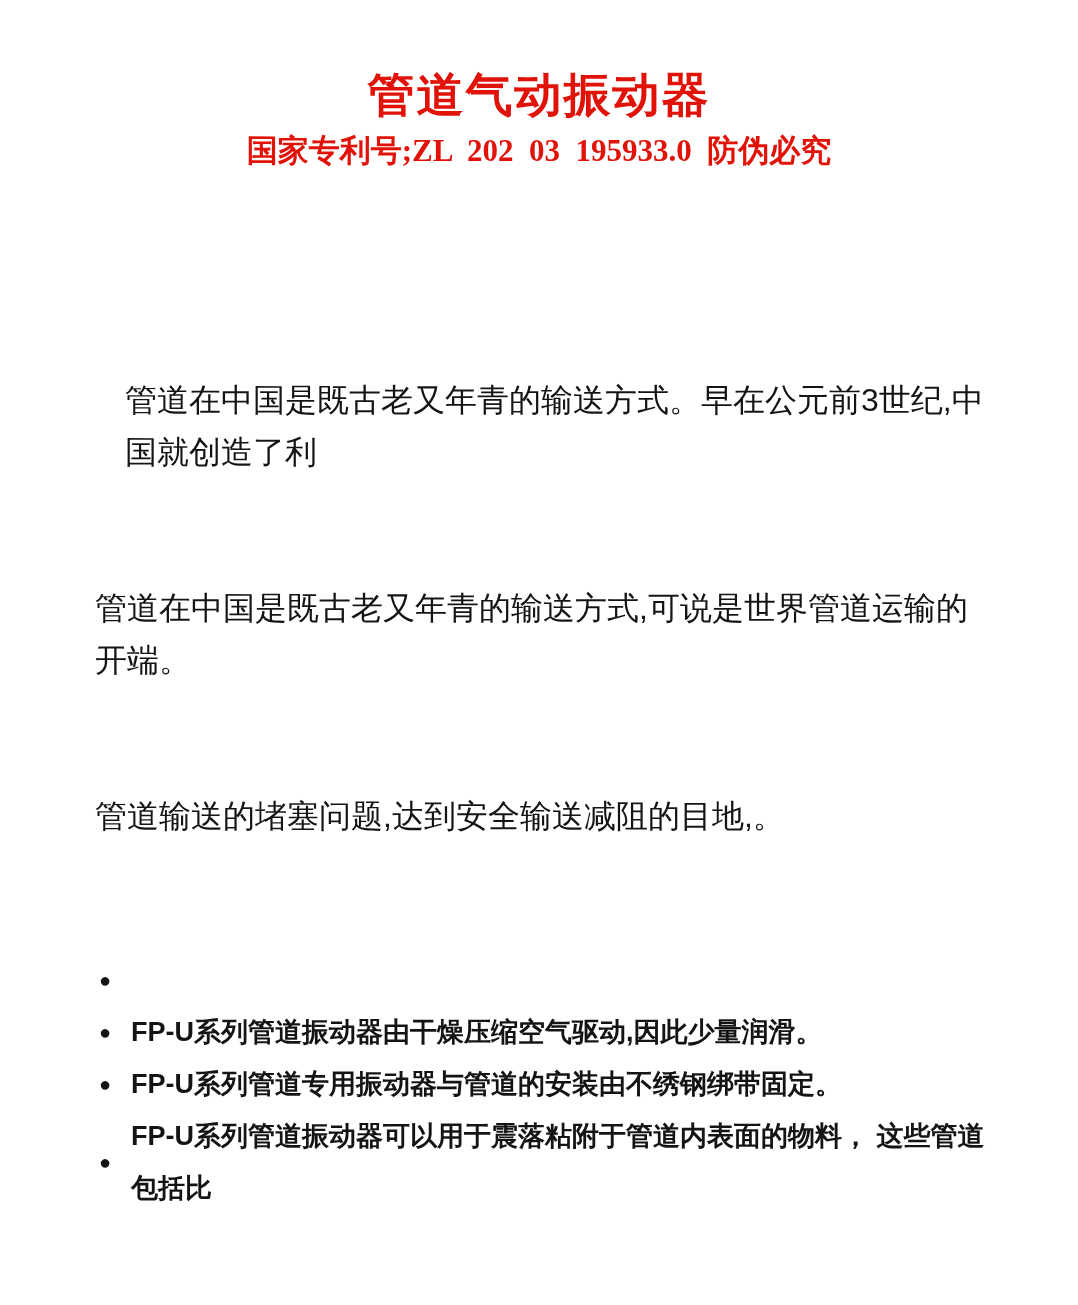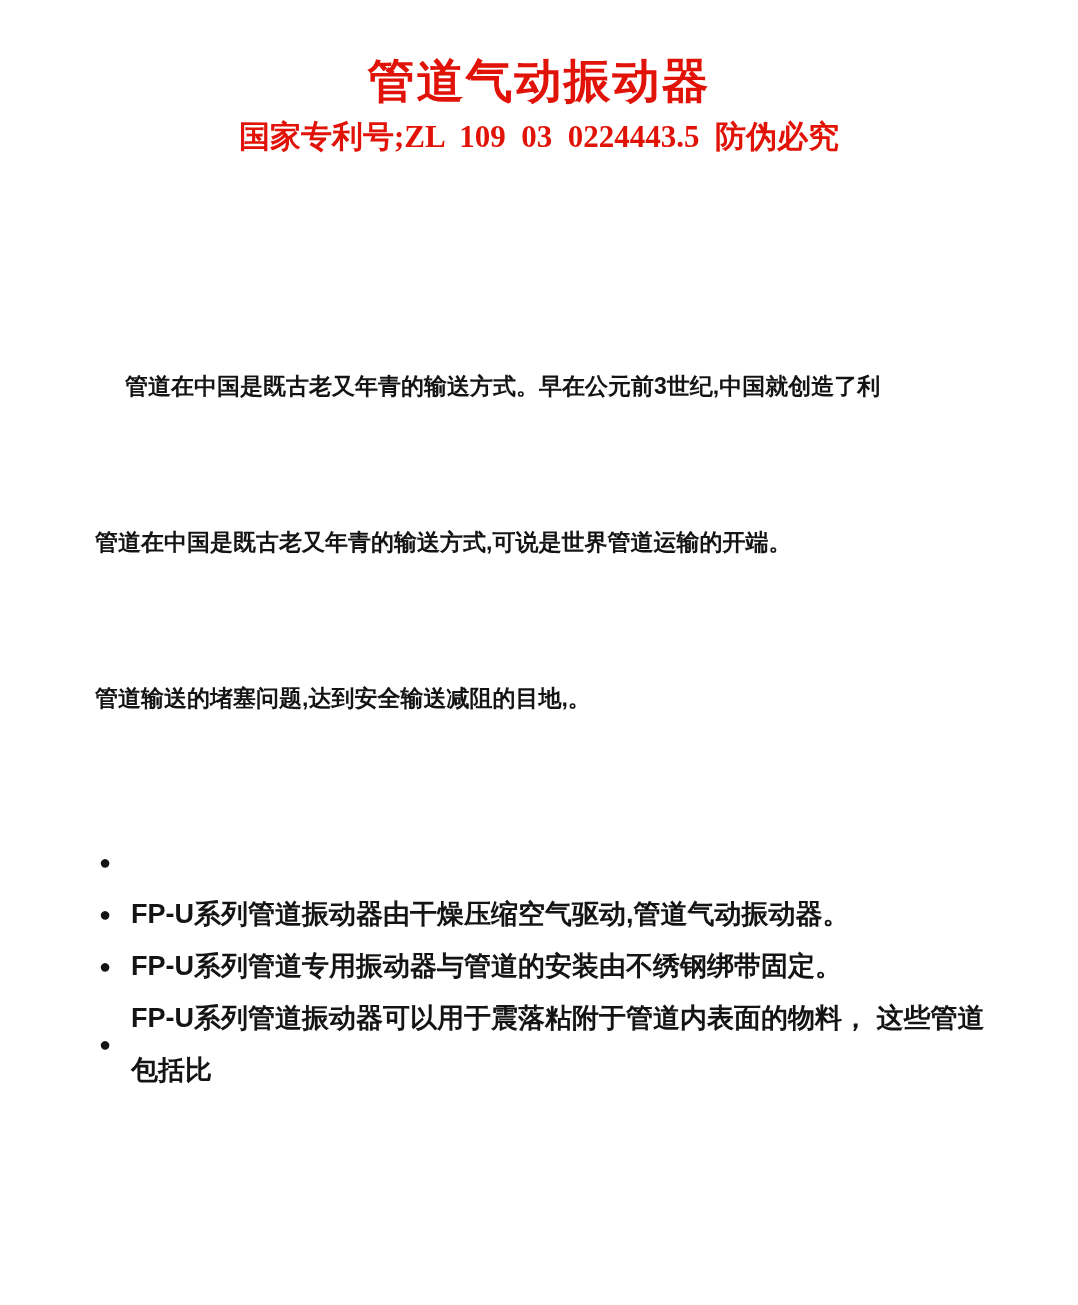--- a/index.html
+++ b/index.html
@@ -10,21 +10,21 @@
     color: #141414;
     font-family: "Liberation Sans", sans-serif;
   }
   .page {
     position: relative;
     width: 1078px; height: 1305px;
     background: #ffffff;
     overflow: hidden;
   }
   .doc-title {
-    margin: 0; padding-top: 50px;
+    margin: 0; padding-top: 64px;
     text-align: center;
     font-family: "Liberation Serif", serif;
     font-weight: bold;
     font-size: 47px;
     line-height: 62px;
     color: #e11207;
     letter-spacing: 2px;
   }
   .doc-subtitle {
     margin: 0; padding-top: 6px;
@@ -34,22 +34,22 @@
     font-size: 31px;
     line-height: 38px;
     color: #e11207;
     white-space: pre;
   }
   .content {
     padding: 0 80px 0 95px;
   }
   .intro {
     margin-top: 100px;
-    font-size: 23px;
-    font-weight: bold;
+    font-size: 32px;
+    font-weight: normal;
     line-height: 52px;
     white-space: pre-wrap;
   }
   .line { min-height: 52px; }
   .indent { padding-left: 30px; }
   .features {
     margin-top: 8px;
     font-size: 27px;
     font-weight: bold;
     line-height: 52px;
@@ -61,37 +61,37 @@
     font-size: 20px;
     padding-left: 4px;
   }
 </style>
 </head>
 <body>
 
 <div class="page">
 
   <h1 class="doc-title">管道气动振动器</h1>
-  <div class="doc-subtitle">国家专利号;ZL  109  03  0224443.5  防伪必究</div>
+  <div class="doc-subtitle">国家专利号;ZL  202  03  195933.0  防伪必究</div>
 
   <div class="content">
 
     <div class="intro">
       <div class="line indent">管道在中国是既古老又年青的输送方式。早在公元前3世纪,中国就创造了利</div>
       <div class="line">管道在中国是既古老又年青的输送方式,可说是世界管道运输的开端。</div>
       <div class="line">管道输送的堵塞问题,达到安全输送减阻的目地,。</div>
     </div>
 
     <div class="features">
       <div class="feature-item">
         <span class="bullet">●</span>
       </div>
       <div class="feature-item">
         <span class="bullet">●</span>
-        <span>FP-U系列管道振动器由干燥压缩空气驱动,管道气动振动器。</span>
+        <span>FP-U系列管道振动器由干燥压缩空气驱动,因此少量润滑。</span>
       </div>
       <div class="feature-item">
         <span class="bullet">●</span>
         <span>FP-U系列管道专用振动器与管道的安装由不绣钢绑带固定。</span>
       </div>
       <div class="feature-item">
         <span class="bullet">●</span>
         <span>FP-U系列管道振动器可以用于震落粘附于管道内表面的物料， 这些管道包括比</span>
       </div>
 

